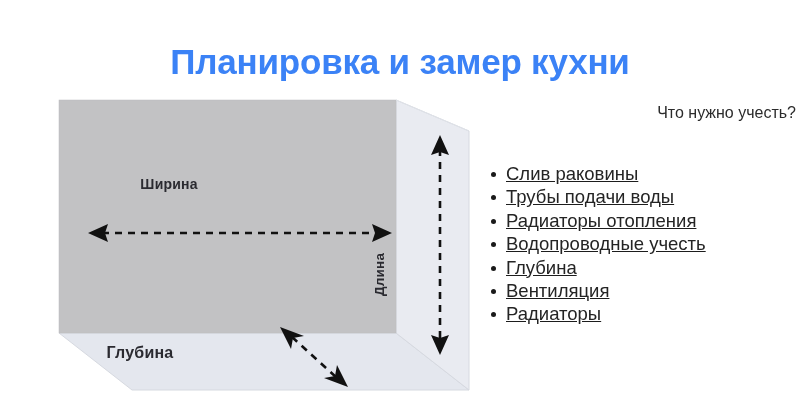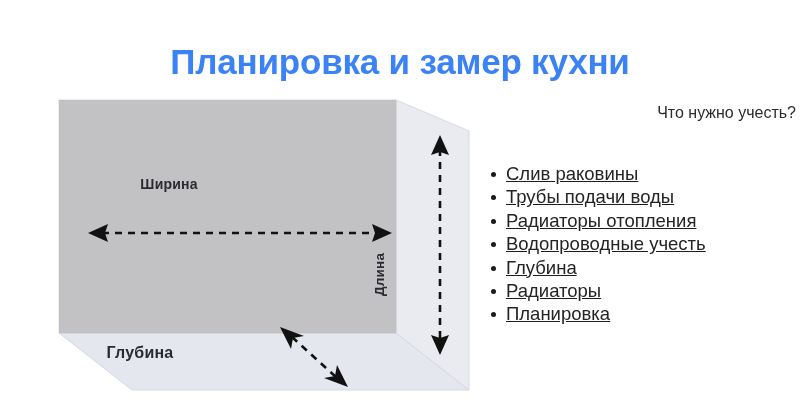--- a/index.html
+++ b/index.html
@@ -190,22 +190,22 @@
       <li>
         <span class="bullet-dot"></span>
         <span>Водопроводные учесть</span>
       </li>
       <li>
         <span class="bullet-dot"></span>
         <span>Глубина</span>
       </li>
       <li>
         <span class="bullet-dot"></span>
+        <span>Вентиляция</span>
+      </li>
+      <li>
+        <span class="bullet-dot"></span>
         <span>Радиаторы</span>
-      </li>
-      <li>
-        <span class="bullet-dot"></span>
-        <span>Планировка</span>
       </li>
     </ul>
   </div>
 
 </div>
 
 </body></html>

